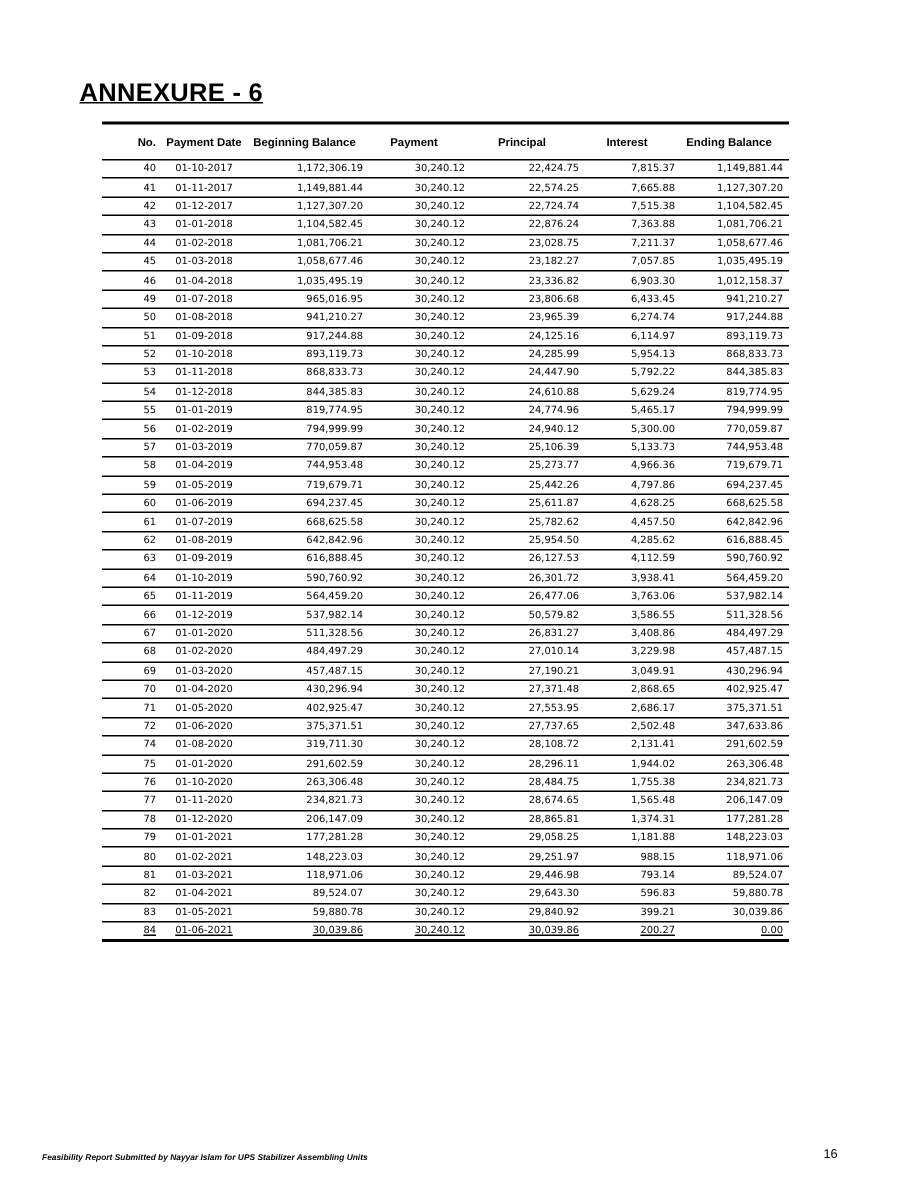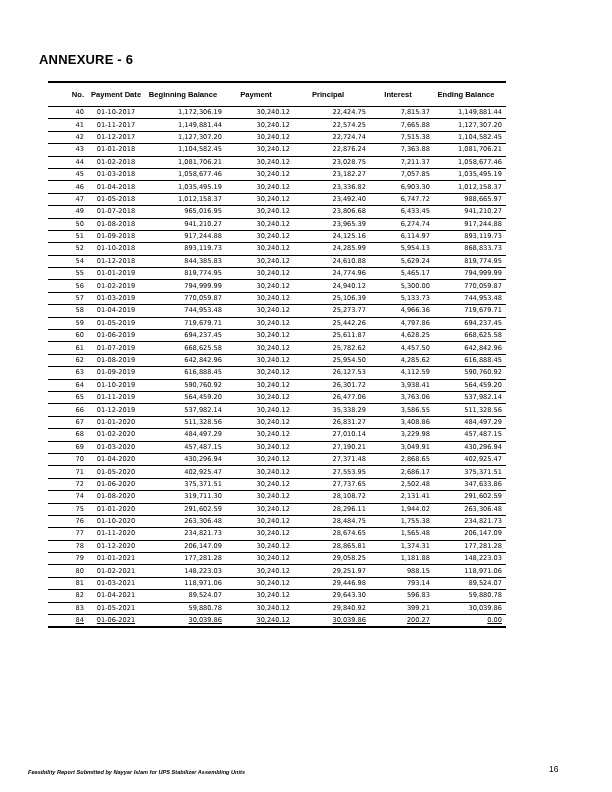--- a/index.html
+++ b/index.html
@@ -1,20 +1,20 @@
 <!DOCTYPE html>
 <html><head>
 <meta charset="utf-8">
 <style>
   html, body { margin: 0; padding: 0; background: #ffffff; }
   body { width: 612px; height: 792px; position: relative; overflow: hidden;
          font-family: "DejaVu Sans", sans-serif; color: #000; }
-  .title { position: absolute; left: 39px; top: 52px; font-size: 13px; font-weight: bold;
-           font-family: "Liberation Sans", sans-serif; letter-spacing: 0.2px; }
-  .table-wrap { position: absolute; left: 48px; top: 81px; width: 458px; }
+  .title { position: absolute; left: 53px; top: 52px; font-size: 17px; font-weight: bold;
+           font-family: "Liberation Sans", sans-serif; letter-spacing: 0.2px; text-decoration: underline; }
+  .table-wrap { position: absolute; left: 68px; top: 81px; width: 458px; }
   .rule-thick-top { height: 2px; background: #000; }
   table { border-collapse: collapse; width: 458px; table-layout: fixed; }
   th { font-family: "Liberation Sans", sans-serif; font-weight: bold; font-size: 7.6px;
        height: 23px; padding: 0; text-align: center; white-space: nowrap; vertical-align: middle; }
   thead tr { border-bottom: 1.6px solid #000; }
   td { font-size: 6.6px; height: 11.4px; padding: 0; text-align: right; white-space: nowrap;
        border-bottom: 1px solid #000; line-height: 11px; }
   tbody tr:last-child td { border-bottom: 2.2px solid #000; text-decoration: underline; }
   col.c-no { width: 40px; }
   col.c-date { width: 56px; }
@@ -118,29 +118,20 @@
         <tr>
           <td class="d-no">46</td>
           <td class="d-date">01-04-2018</td>
           <td class="d-beg">1,035,495.19</td>
           <td class="d-pay">30,240.12</td>
           <td class="d-prin">23,336.82</td>
           <td class="d-int">6,903.30</td>
           <td class="d-end">1,012,158.37</td>
         </tr>
         <tr>
-          <td class="d-no">47</td>
-          <td class="d-date">01-05-2018</td>
-          <td class="d-beg">1,012,158.37</td>
-          <td class="d-pay">30,240.12</td>
-          <td class="d-prin">23,492.40</td>
-          <td class="d-int">6,747.72</td>
-          <td class="d-end">988,665.97</td>
-        </tr>
-        <tr>
           <td class="d-no">49</td>
           <td class="d-date">01-07-2018</td>
           <td class="d-beg">965,016.95</td>
           <td class="d-pay">30,240.12</td>
           <td class="d-prin">23,806.68</td>
           <td class="d-int">6,433.45</td>
           <td class="d-end">941,210.27</td>
         </tr>
         <tr>
           <td class="d-no">50</td>
@@ -163,20 +154,29 @@
         <tr>
           <td class="d-no">52</td>
           <td class="d-date">01-10-2018</td>
           <td class="d-beg">893,119.73</td>
           <td class="d-pay">30,240.12</td>
           <td class="d-prin">24,285.99</td>
           <td class="d-int">5,954.13</td>
           <td class="d-end">868,833.73</td>
         </tr>
         <tr>
+          <td class="d-no">53</td>
+          <td class="d-date">01-11-2018</td>
+          <td class="d-beg">868,833.73</td>
+          <td class="d-pay">30,240.12</td>
+          <td class="d-prin">24,447.90</td>
+          <td class="d-int">5,792.22</td>
+          <td class="d-end">844,385.83</td>
+        </tr>
+        <tr>
           <td class="d-no">54</td>
           <td class="d-date">01-12-2018</td>
           <td class="d-beg">844,385.83</td>
           <td class="d-pay">30,240.12</td>
           <td class="d-prin">24,610.88</td>
           <td class="d-int">5,629.24</td>
           <td class="d-end">819,774.95</td>
         </tr>
         <tr>
           <td class="d-no">55</td>
@@ -275,21 +275,21 @@
           <td class="d-pay">30,240.12</td>
           <td class="d-prin">26,477.06</td>
           <td class="d-int">3,763.06</td>
           <td class="d-end">537,982.14</td>
         </tr>
         <tr>
           <td class="d-no">66</td>
           <td class="d-date">01-12-2019</td>
           <td class="d-beg">537,982.14</td>
           <td class="d-pay">30,240.12</td>
-          <td class="d-prin">35,338.29</td>
+          <td class="d-prin">50,579.82</td>
           <td class="d-int">3,586.55</td>
           <td class="d-end">511,328.56</td>
         </tr>
         <tr>
           <td class="d-no">67</td>
           <td class="d-date">01-01-2020</td>
           <td class="d-beg">511,328.56</td>
           <td class="d-pay">30,240.12</td>
           <td class="d-prin">26,831.27</td>
           <td class="d-int">3,408.86</td>

